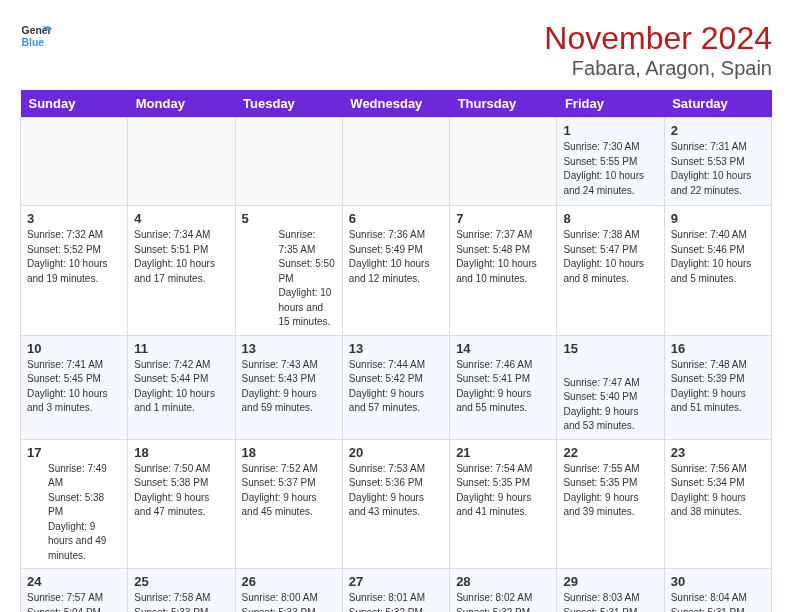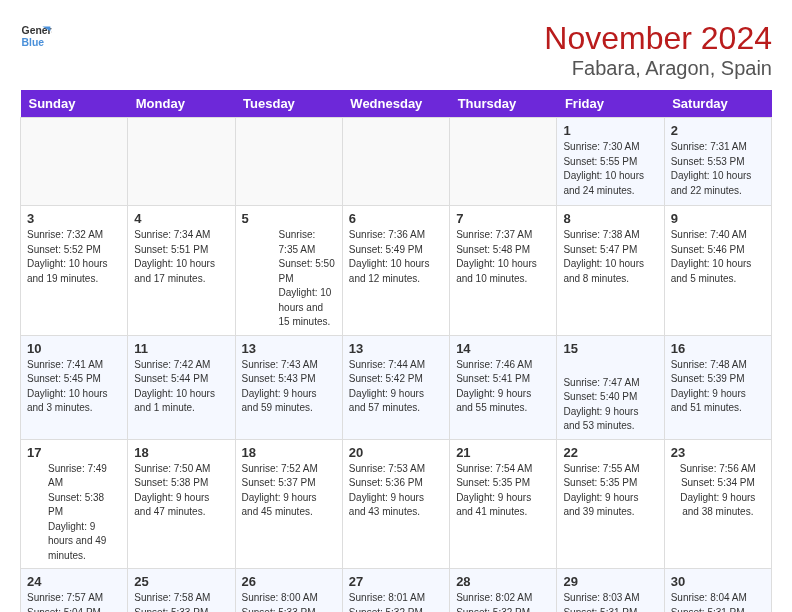--- a/index.html
+++ b/index.html
@@ -249,21 +249,21 @@
 Daylight: 9 hours and 41 minutes.</div>
         </td>
         <td>
           <span class="day-number">22</span>
           <div class="day-info" style="white-space: pre-line;">Sunrise: 7:55 AM
 Sunset: 5:35 PM
 Daylight: 9 hours and 39 minutes.</div>
         </td>
         <td>
           <span class="day-number">23</span>
-          <div class="day-info" style="white-space: pre-line; text-align: center;">Sunrise: 7:56 AM
+          <div class="day-info" style="white-space: pre-line;">Sunrise: 7:56 AM
 Sunset: 5:34 PM
 Daylight: 9 hours and 38 minutes.</div>
         </td>
       </tr>
       <tr>
         <td>
           <span class="day-number">24</span>
           <div class="day-info" style="white-space: pre-line;">Sunrise: 7:57 AM
 Sunset: 5:04 PM
 Daylight: 9 hours and 36 minutes.</div>

